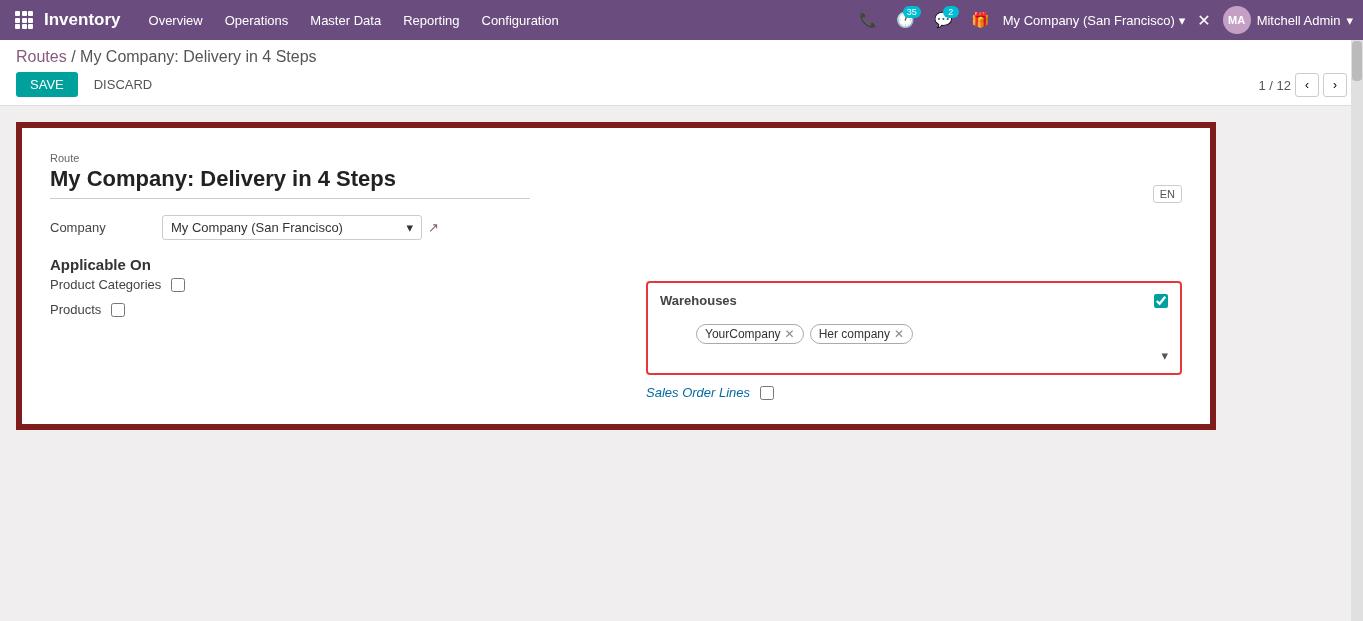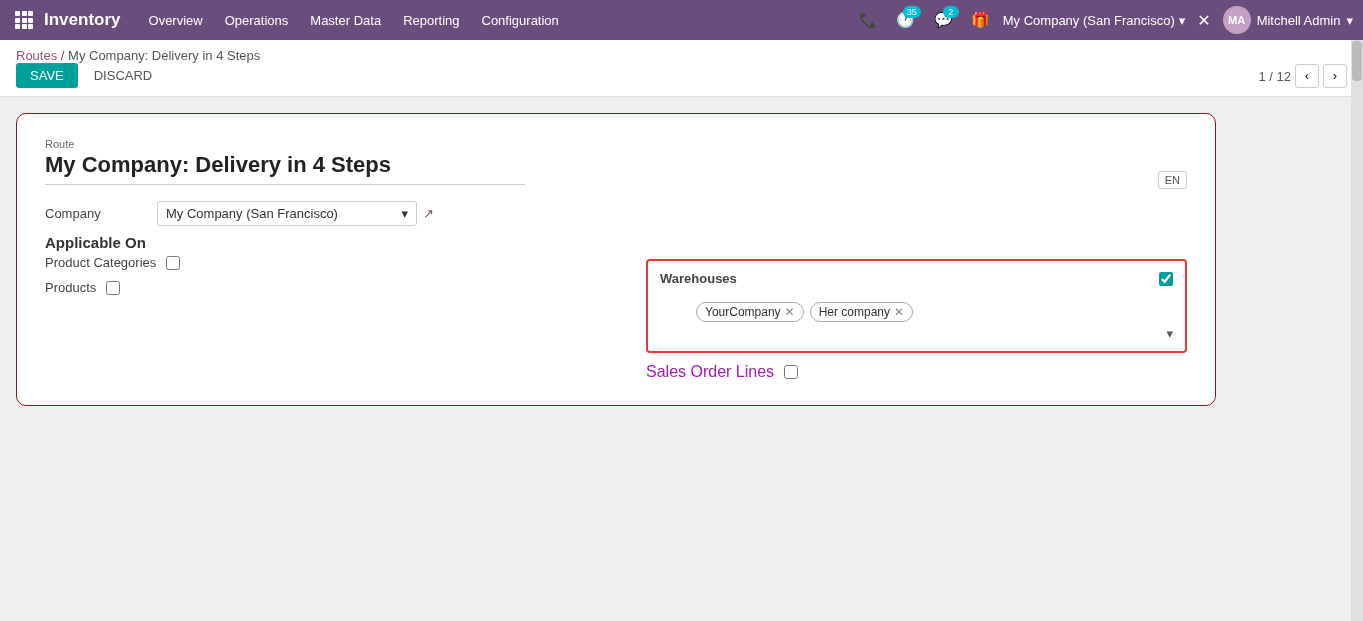--- a/index.html
+++ b/index.html
@@ -68,21 +68,21 @@
       color: white; font-size: 11px; font-weight: bold; overflow: hidden;
     }
 
     
     .action-bar {
       background: white;
       border-bottom: 1px solid #ddd;
       padding: 8px 16px;
     }
     .breadcrumb {
-      font-size: 13px; color: #666; 
+      font-size: 16px; color: #666; margin-bottom: 6px;
     }
     .breadcrumb a { color: #875a7b; text-decoration: none; }
     .breadcrumb span { color: #555; }
     .action-buttons {
       display: flex; align-items: flex-end; gap: 6px;
     }
     .btn-save {
       background: #00a09d; color: white; border: none;
       padding: 5px 14px; border-radius: 3px; cursor: pointer;
       font-size: 13px; font-weight: 500;
@@ -101,22 +101,22 @@
       align-items: center; justify-content: center; font-size: 12px;
     }
 
     
     .main-content {
       padding: 16px;
       overflow-y: auto;
     }
     .form-card {
       background: white;
-      border: 1px solid #7f1d1d;
-      border-radius: 10px;
+      border: 6px solid #7f1d1d;
+      border-radius: 0;
       padding: 24px 28px;
       max-width: 1200px;
     }
 
     .field-label {
       font-size: 11px; color: #666; margin-bottom: 2px;
     }
     .route-title {
       font-size: 22px; font-weight: bold; color: #222;
       border-bottom: 1px solid #ccc;
@@ -124,21 +124,21 @@
       margin-bottom: 16px;
       width: 480px;
     }
     .lang-btn {
       float: right; margin-top: -30px;
       border: 1px solid #ccc; padding: 2px 6px; border-radius: 3px;
       font-size: 11px; cursor: pointer; color: #555;
     }
 
     .field-row {
-      display: flex; align-items: center; gap: 12px; margin-bottom: 8px;
+      display: flex; align-items: center; gap: 12px; margin-bottom: 16px;
     }
     .field-row .label {
       width: 100px; font-size: 13px; color: #444;
     }
     .field-select {
       display: flex; align-items: center; gap: 6px;
     }
     .select-box {
       border: 1px solid #ccc; border-radius: 3px;
       padding: 4px 8px; width: 260px; color: #333;
@@ -202,21 +202,21 @@
       cursor: pointer; color: #888; font-size: 12px;
     }
     .tags-dropdown {
       margin-top: 4px; text-align: right; color: #555; cursor: pointer;
     }
 
     .sales-row {
       display: flex; align-items: center; gap: 10px; margin-top: 10px;
     }
     .sales-label {
-      font-size: 16px; color: #a21caf;
+      font-size: 13px; color: #0369a1; font-style: italic;
     }
 
     
     .rules-section {
       margin-top: 28px;
     }
     .rules-title {
       font-size: 15px; font-weight: bold; color: #333; margin-bottom: 12px;
     }
     .rules-table {

